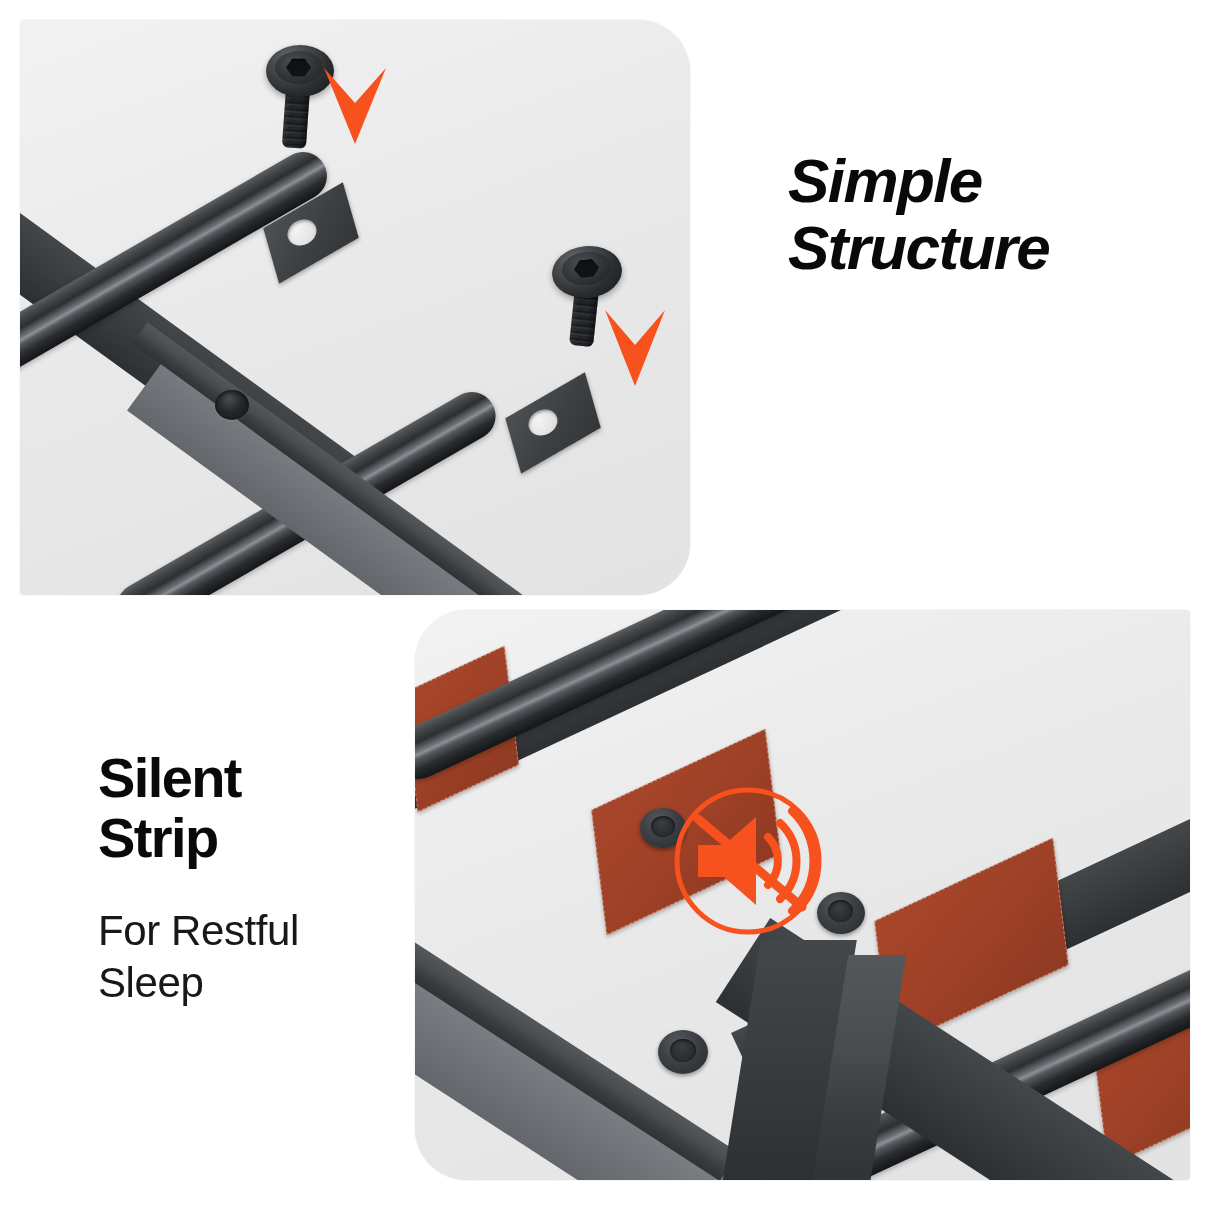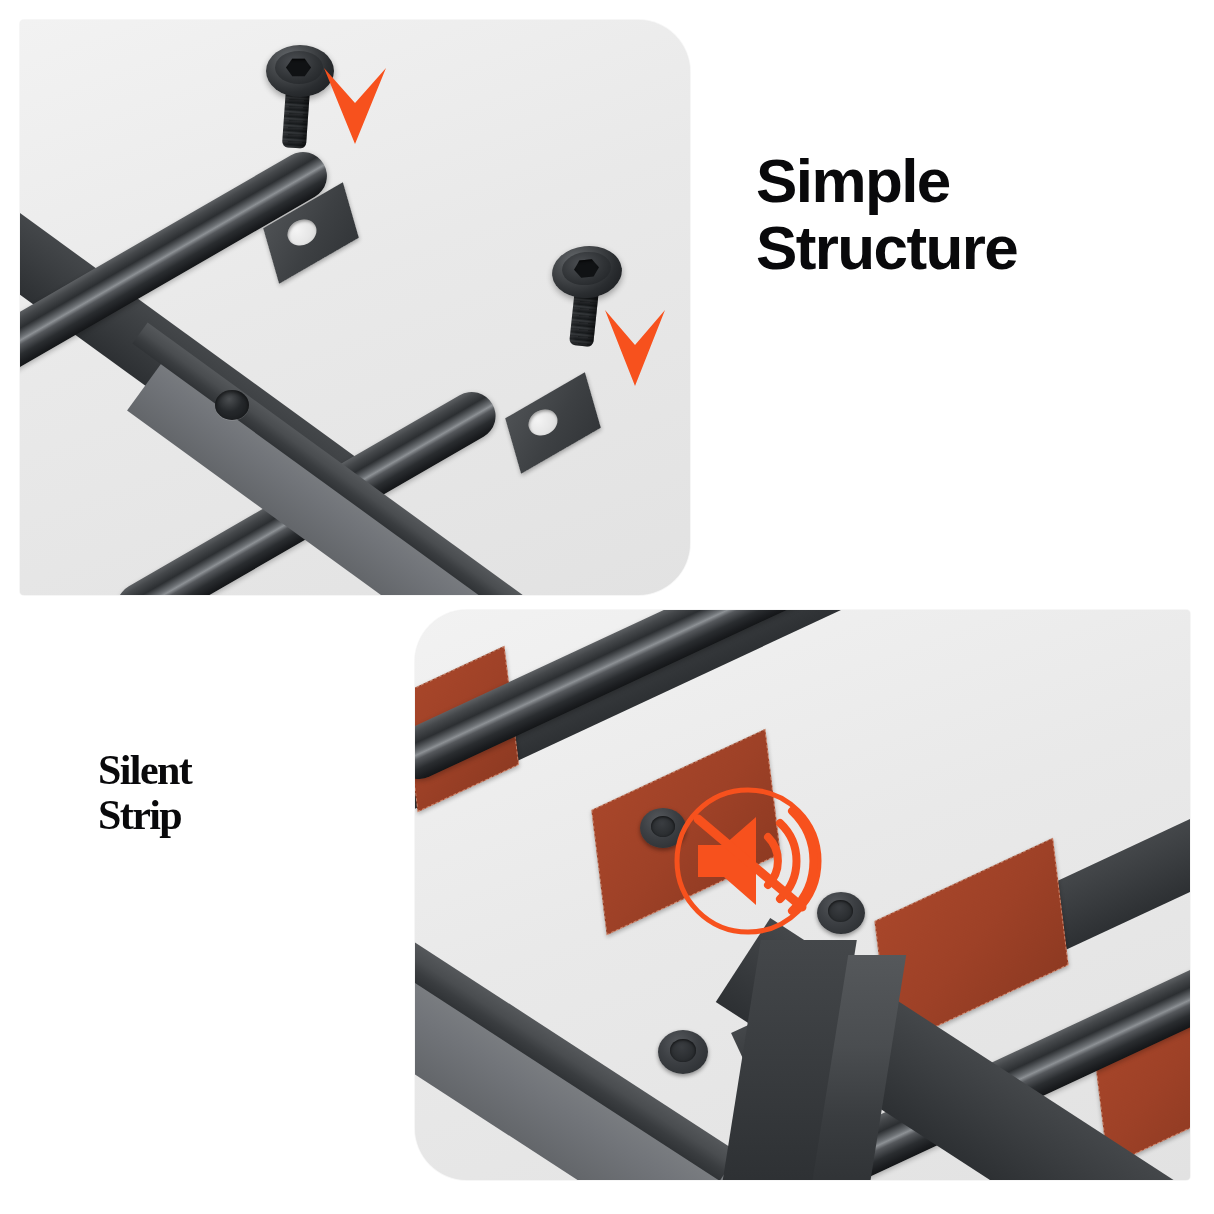--- a/index.html
+++ b/index.html
@@ -43,33 +43,33 @@
 
   .panel-bg {
     position: absolute;
     inset: 0;
     background: linear-gradient(160deg, #f2f2f2 0%, #e9e9e9 45%, #e2e2e2 100%);
   }
 
   
   .text-block { position: absolute; }
 
-  #text-simple-structure { left: 756px; top: 148px; width: 400px; }
+  #text-simple-structure { left: 788px; top: 148px; width: 400px; font-style: italic; }
   #text-silent-strip     { left: 98px;  top: 748px; width: 330px; }
 
   .headline {
     font-size: 62px;
     font-weight: 700;
     line-height: 1.08;
     letter-spacing: -1.6px;
     color: #09090b;
     margin: 0;
     white-space: pre-line;
   }
-  #text-silent-strip .headline { font-size: 42px; font-family: Liberation Serif, serif; }
+  #text-silent-strip .headline { font-size: 56px; }
 
   .subline {
     font-size: 42px;
     font-weight: 400;
     line-height: 1.24;
     letter-spacing: -0.4px;
     color: #18181b;
     margin: 36px 0 0 0;
     white-space: pre-line;
   }
@@ -277,13 +277,15 @@
 </div>
 
 <div class="text-block" id="text-simple-structure">
   <h2 class="headline">Simple
 Structure</h2>
 </div>
 
 <div class="text-block" id="text-silent-strip">
   <h2 class="headline">Silent
 Strip</h2>
+  <p class="subline">For Restful
+Sleep</p>
 </div>
 
 </body></html>

